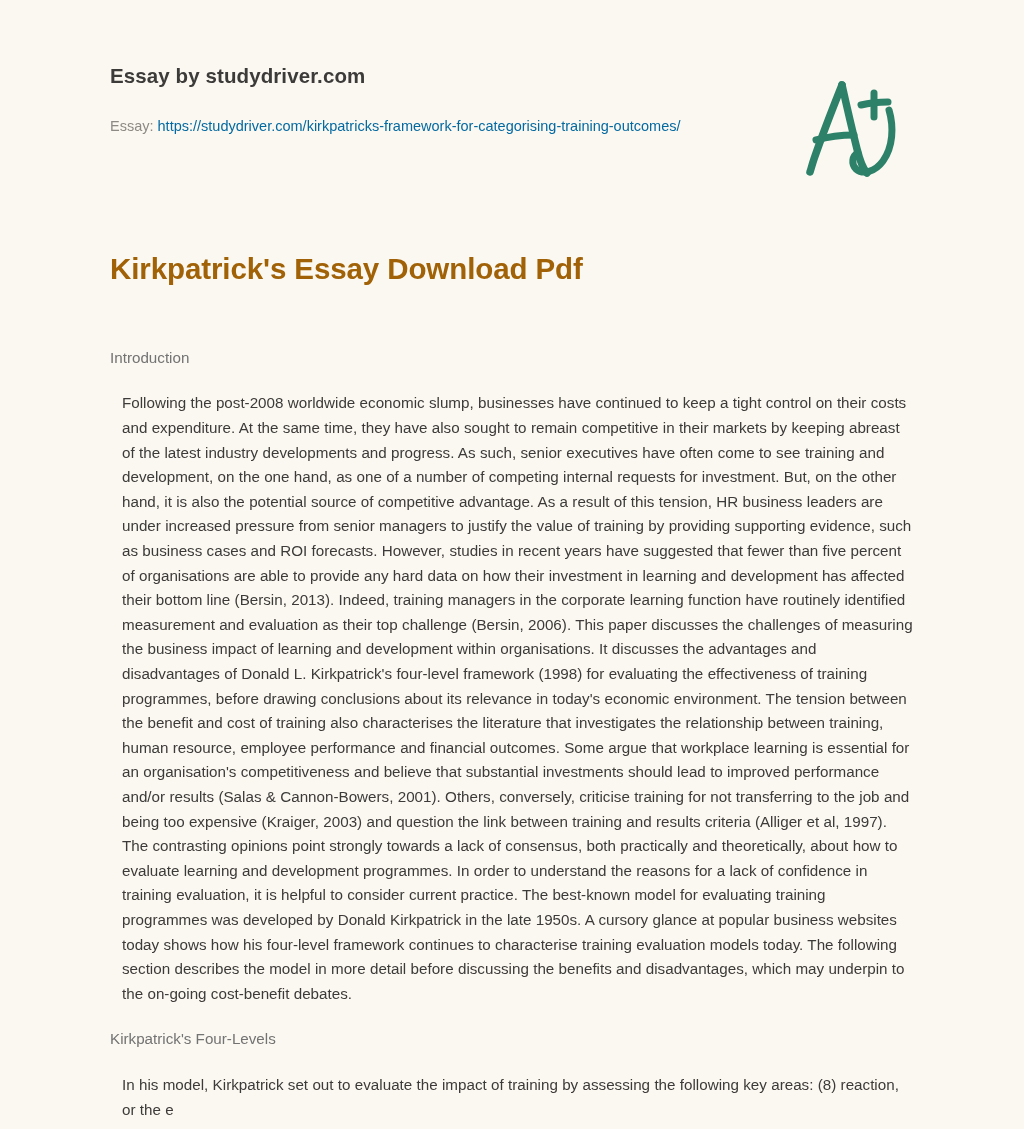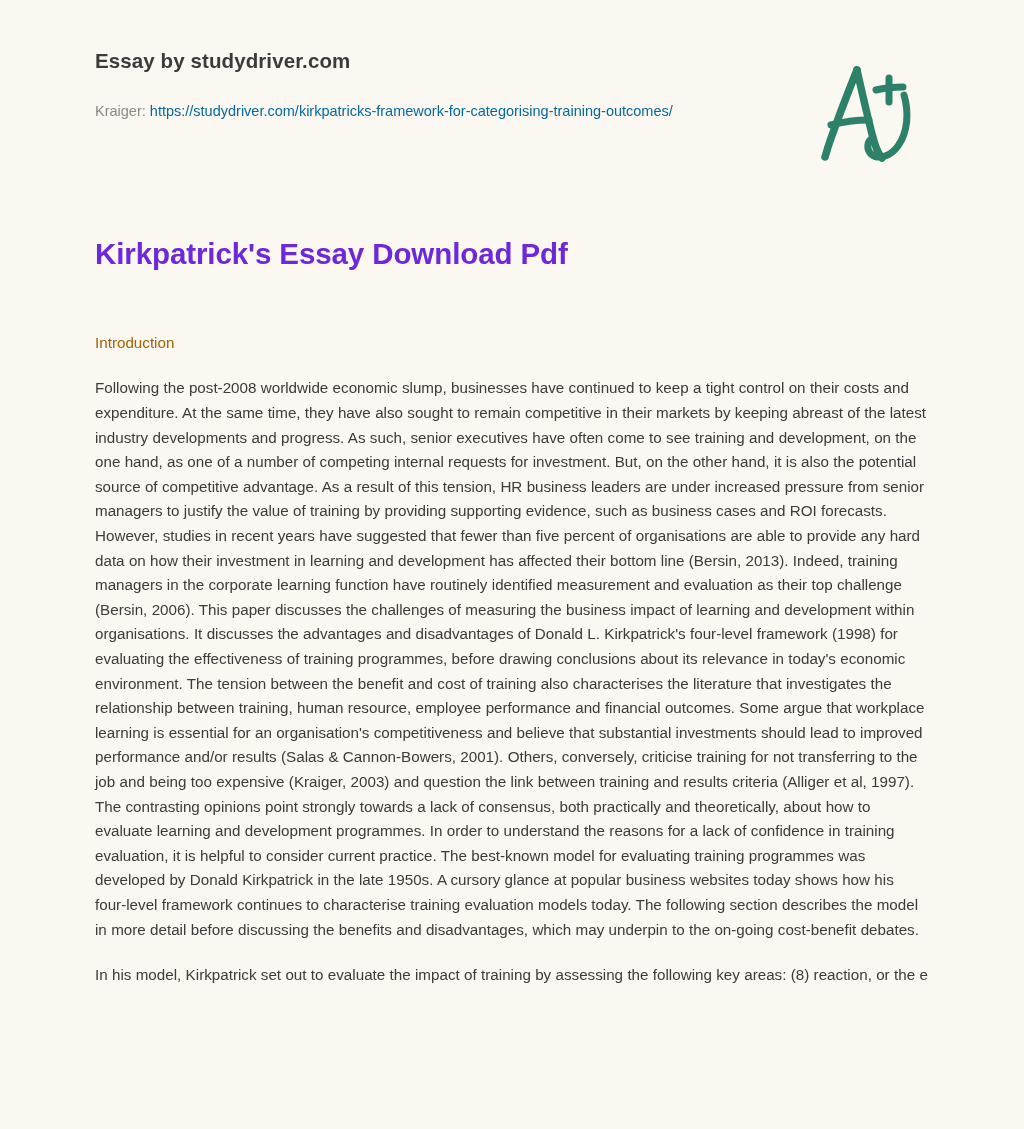--- a/index.html
+++ b/index.html
@@ -13,21 +13,21 @@
     font-family: "Liberation Sans", sans-serif;
     overflow: hidden;
     position: relative;
   }
 
   .page {
     position: relative;
     width: 1024px;
     height: 938px;
     box-sizing: border-box;
-    padding: 0;
+    padding: 15px;
   }
 
   
   .header {
     position: relative;
     padding: 48px 95px 0 95px;
     min-height: 160px;
     box-sizing: border-box;
   }
 
@@ -71,65 +71,65 @@
     width: 100%;
     height: 100%;
   }
 
   
   .doc-title {
     margin: 0;
     padding: 76px 95px 0 95px;
     font-size: 29.5px;
     font-weight: bold;
-    color: #6d28d9;
+    color: #a16207;
     letter-spacing: -0.1px;
     line-height: 1.25;
   }
 
   
   .body-content {
     padding: 58px 95px 0 95px;
     max-width: 1024px;
     box-sizing: border-box;
   }
 
   .body-content .para {
     font-size: 15.2px;
     line-height: 24.6px;
     color: #3d3b39;
-    margin: 0 0 21px 0;
+    margin: 0 0 21px 12px;
     max-width: 845px;
     text-align: left;
     word-spacing: 0.1px;
   }
 
   .body-content .heading {
     font-size: 15.2px;
     line-height: 24.6px;
-    color: #a16207;
+    color: #737373;
     margin: 0 0 21px 0;
     max-width: 845px;
   }
 
   .body-content .para:last-child,
   .body-content .heading:last-child {
     margin-bottom: 0;
   }
 </style>
 </head>
 <body>
 
 <div class="page">
 
   <div class="header">
     <div class="byline">Essay by studydriver.com</div>
 
     <div class="source-line">
-      <span class="source-label">Kraiger:</span>
+      <span class="source-label">Essay:</span>
       <a class="source-url" href="#">https://studydriver.com/kirkpatricks-framework-for-categorising-training-outcomes/</a>
     </div>
 
     <div class="logo">
       <svg viewBox="0 0 96 102" xmlns="http://www.w3.org/2000/svg">
         <g fill="none" stroke="#2d8169" stroke-linecap="round" stroke-linejoin="round">
 
           <path d="M41 8 C 33 28, 22 56, 13 82 C 11 88, 10 92, 9 95" stroke-width="7.5"></path>
 
           <path d="M41 8 C 45 26, 51 52, 56 72 C 59 84, 62 92, 66 96" stroke-width="7.5"></path>
@@ -144,16 +144,17 @@
         </g>
       </svg>
     </div>
   </div>
 
   <h1 class="doc-title">Kirkpatrick's Essay Download Pdf</h1>
 
   <div class="body-content">
     <div class="heading">Introduction</div>
     <p class="para">Following the post-2008 worldwide economic slump, businesses have continued to keep a tight control on their costs and expenditure. At the same time, they have also sought to remain competitive in their markets by keeping abreast of the latest industry developments and progress. As such, senior executives have often come to see training and development, on the one hand, as one of a number of competing internal requests for investment. But, on the other hand, it is also the potential source of competitive advantage. As a result of this tension, HR business leaders are under increased pressure from senior managers to justify the value of training by providing supporting evidence, such as business cases and ROI forecasts. However, studies in recent years have suggested that fewer than five percent of organisations are able to provide any hard data on how their investment in learning and development has affected their bottom line (Bersin, 2013). Indeed, training managers in the corporate learning function have routinely identified measurement and evaluation as their top challenge (Bersin, 2006). This paper discusses the challenges of measuring the business impact of learning and development within organisations. It discusses the advantages and disadvantages of Donald L. Kirkpatrick's four-level framework (1998) for evaluating the effectiveness of training programmes, before drawing conclusions about its relevance in today's economic environment. The tension between the benefit and cost of training also characterises the literature that investigates the relationship between training, human resource, employee performance and financial outcomes. Some argue that workplace learning is essential for an organisation's competitiveness and believe that substantial investments should lead to improved performance and/or results (Salas &amp; Cannon-Bowers, 2001). Others, conversely, criticise training for not transferring to the job and being too expensive (Kraiger, 2003) and question the link between training and results criteria (Alliger et al, 1997). The contrasting opinions point strongly towards a lack of consensus, both practically and theoretically, about how to evaluate learning and development programmes. In order to understand the reasons for a lack of confidence in training evaluation, it is helpful to consider current practice. The best-known model for evaluating training programmes was developed by Donald Kirkpatrick in the late 1950s. A cursory glance at popular business websites today shows how his four-level framework continues to characterise training evaluation models today. The following section describes the model in more detail before discussing the benefits and disadvantages, which may underpin to the on-going cost-benefit debates.</p>
+    <div class="heading">Kirkpatrick's Four-Levels</div>
     <p class="para">In his model, Kirkpatrick set out to evaluate the impact of training by assessing the following key areas: (8) reaction, or the e</p>
   </div>
 
 </div>
 
 </body></html>

